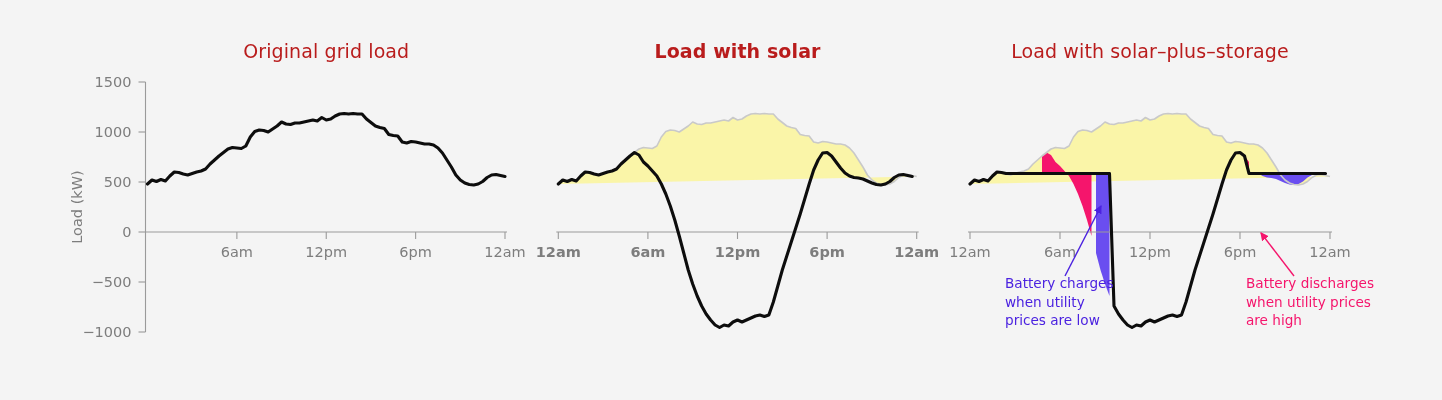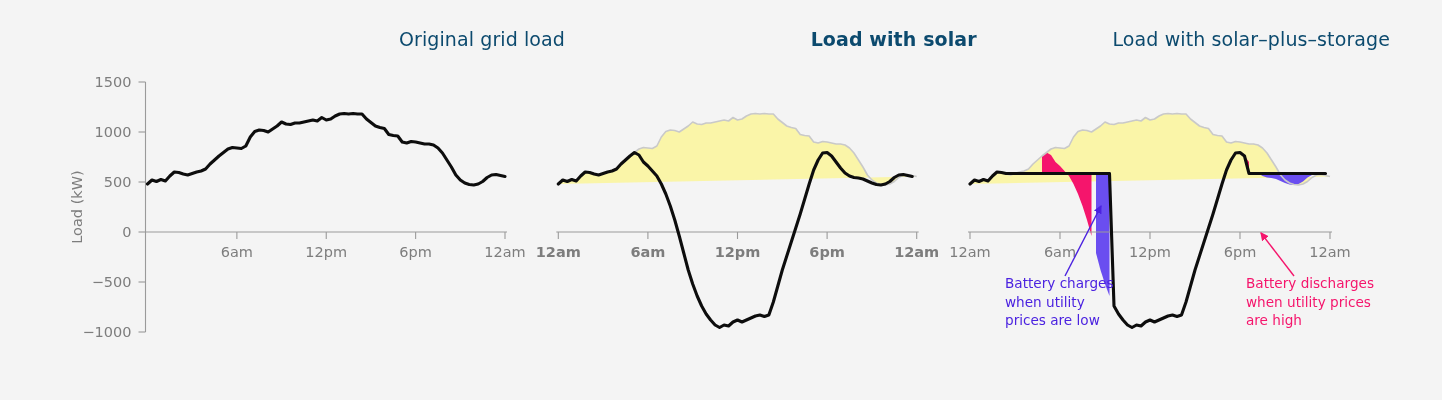--- a/index.html
+++ b/index.html
@@ -6,25 +6,25 @@
   body{
     width:1442px;height:400px;
     background:#f4f4f4;
     font-family:"DejaVu Sans", sans-serif;
     overflow:hidden;
   }
   #root{position:relative;width:1442px;height:400px;}
   .panel{position:absolute;top:0;height:400px;}
   .panel-title{
     position:absolute;
-    top:28px;
+    top:40px;
     width:100%;
-    text-align:right;
+    text-align:center;
     font-size:19px;
-    color:#0c4a6e;
+    color:#b91c1c;
     letter-spacing:0.1px;
     white-space:nowrap;
   }
   svg{position:absolute;left:0;top:0;overflow:visible;}
   .axis-line{stroke:#9a9a9a;stroke-width:1.1;fill:none;}
   .tick{stroke:#9a9a9a;stroke-width:1.1;}
   .tick-label{fill:#7d7d7d;font-size:14.5px;font-family:"DejaVu Sans",sans-serif;}
   .tick-label.y{text-anchor:end;}
   .tick-label.x{text-anchor:middle;}
   .axis-title{fill:#7d7d7d;font-size:14.5px;font-family:"DejaVu Sans",sans-serif;text-anchor:middle;}

